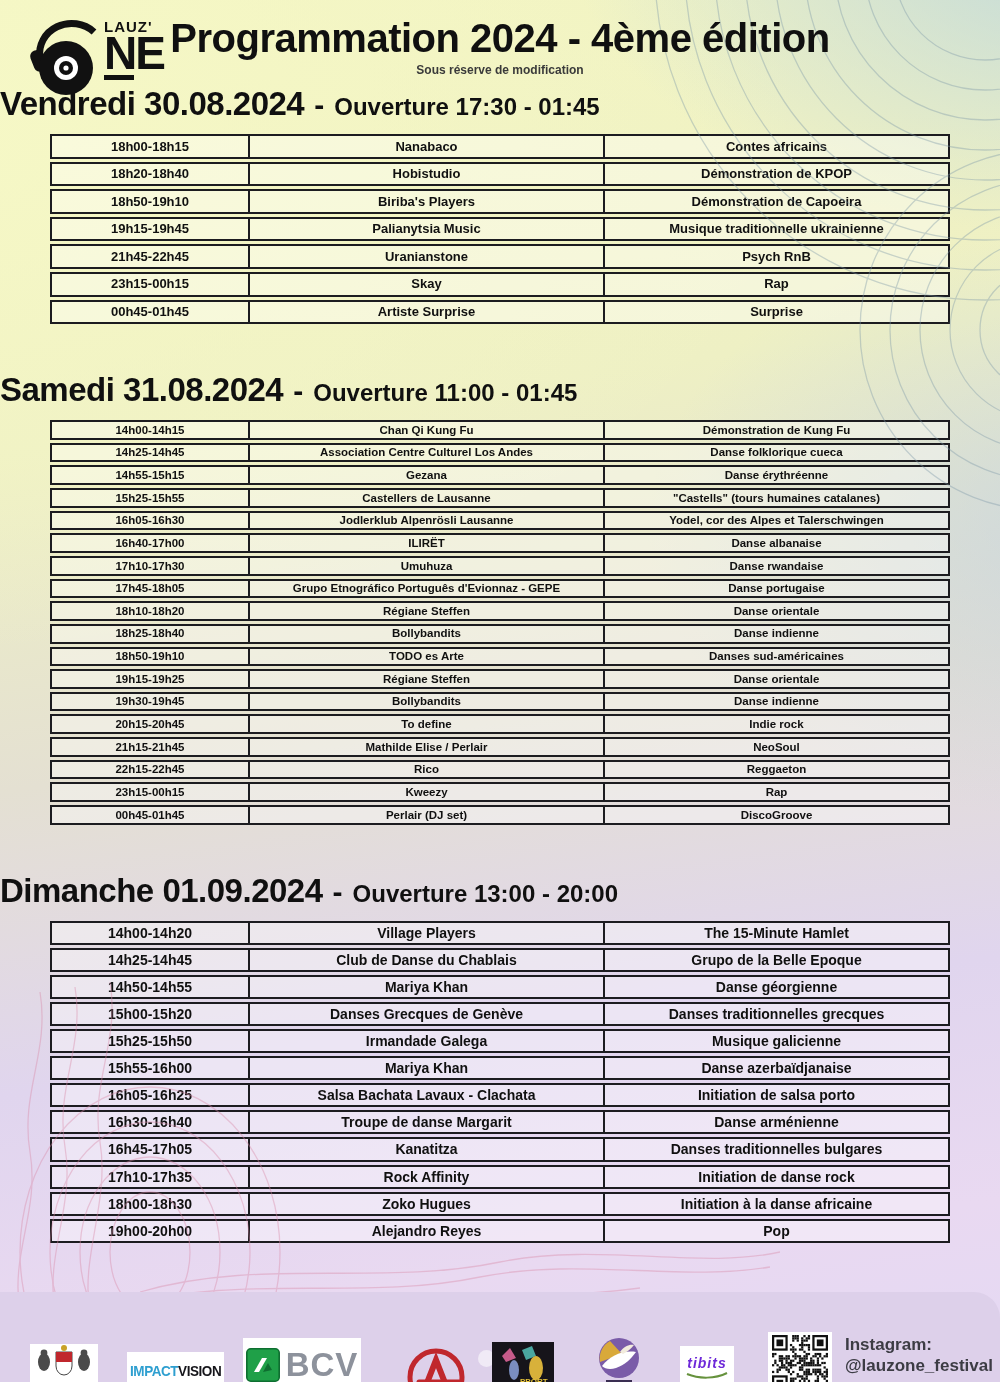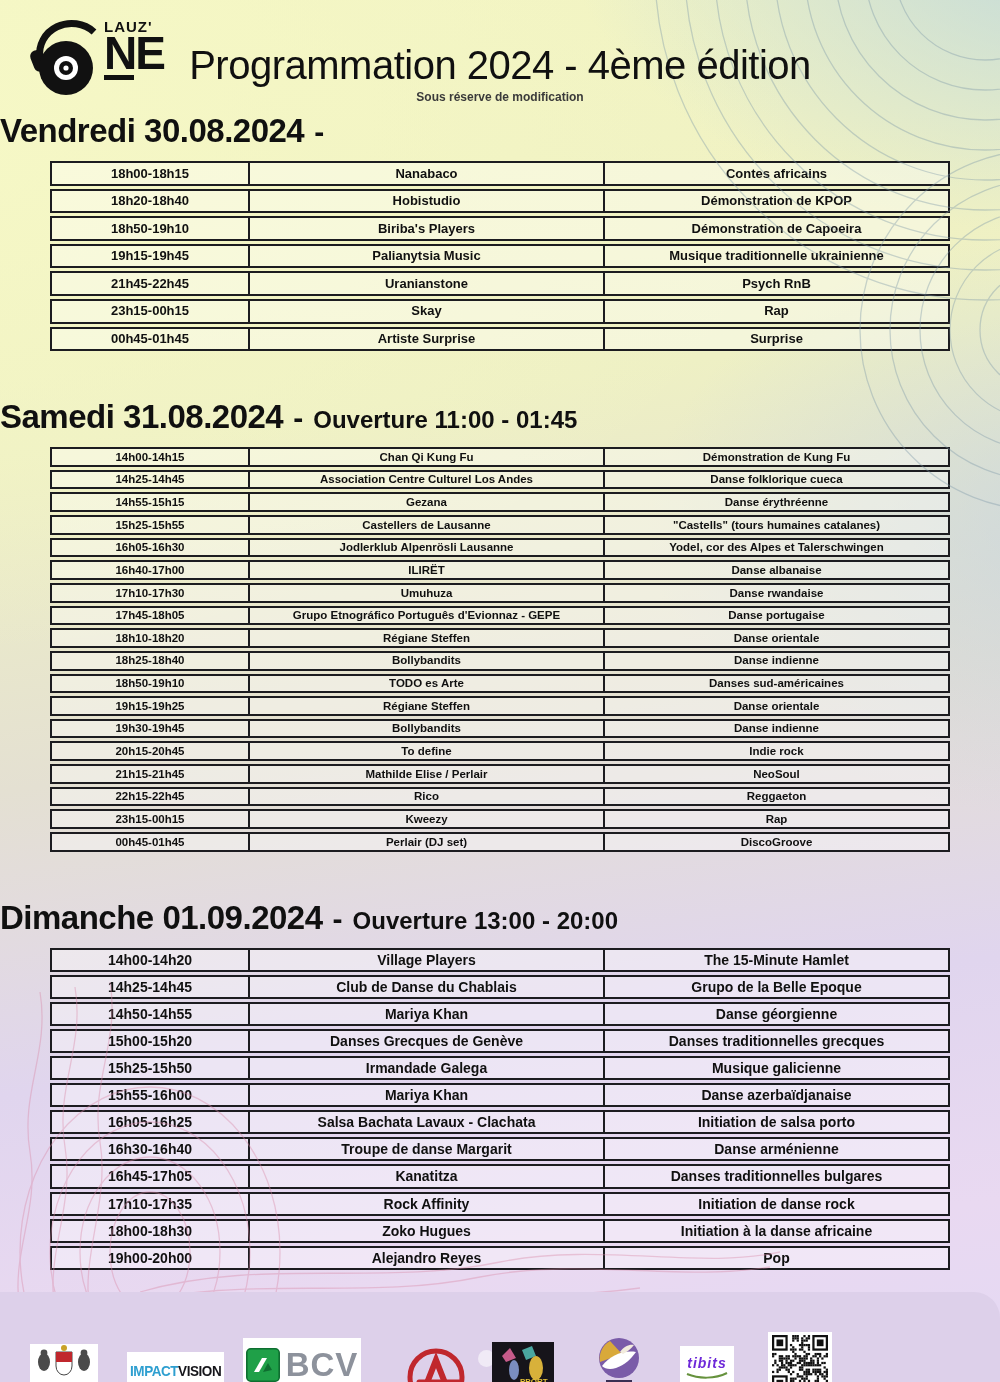--- a/index.html
+++ b/index.html
@@ -22,21 +22,21 @@
   .contour.tr { top:0; right:0; }
   .contour.bl { left:0; bottom:70px; }
 
   
   .header { position:relative; padding-top:16px; text-align:center; }
   .logo { position:absolute; left:24px; top:12px; width:130px; height:96px; }
   .logo-text { position:absolute; left:80px; top:6px; text-align:left; }
   .logo-line1 { font-size:15px; font-weight:bold; letter-spacing:1px; color:#111; display:block; }
   .logo-line2 { font-size:46px; font-weight:bold; line-height:0.8; letter-spacing:-2px; color:#111; display:block; }
   .logo-bar { display:block; width:30px; height:5px; background:#111; margin-top:3px; }
-  .page-title { font-size:40px; font-weight:normal; letter-spacing:-0.5px;margin-top:27px; }
+  .page-title { font-size:40px; font-weight:bold; letter-spacing:-0.5px; }
   .page-subtitle { font-size:12px; font-weight:bold; color:#3a3a3a; margin-top:2px; }
 
   
   .day h2 { display:flex; justify-content:flex-start; align-items:baseline; margin:44px 0 8px; white-space:nowrap; }
   .day-0 h2 { margin-top:8px; }
   .day-date { font-size:33px; font-weight:bold; letter-spacing:-0.5px; }
   .day-sep { font-size:30px; font-weight:bold; margin:0 10px; }
   .day-opening { font-size:24px; font-weight:bold; }
 
   table.schedule {
@@ -142,20 +142,21 @@
     </div>
     <h1 class="page-title">Programmation 2024 - 4ème édition</h1>
     <div class="page-subtitle">Sous réserve de modification</div>
   </div>
 
   <div id="days">
     <section class="day day-0">
       <h2>
         <span class="day-date">Vendredi 30.08.2024</span>
         <span class="day-sep">-</span>
+        <span class="day-opening">Ouverture 17:30 - 01:45</span>
       </h2>
       <table class="schedule">
         <colgroup>
             <col class="c-time">
             <col class="c-artist">
             <col class="c-genre">
           </colgroup>
         <tbody>
     <tr>
       <td>18h00-18h15</td>
@@ -719,15 +720,19 @@
             <rect x="18" y="24" width="1" height="1"></rect>
             <rect x="19" y="24" width="1" height="1"></rect>
             <rect x="20" y="24" width="1" height="1"></rect>
             <rect x="21" y="24" width="1" height="1"></rect>
             <rect x="23" y="24" width="1" height="1"></rect>
             <rect x="24" y="24" width="1" height="1"></rect>
           </g>
       </svg>
     </div>
 
+    <div class="insta">
+      <div>Instagram:</div>
+      <div>@lauzone_festival</div>
+    </div>
   </div>
 
 </div>
 
 </body></html>

